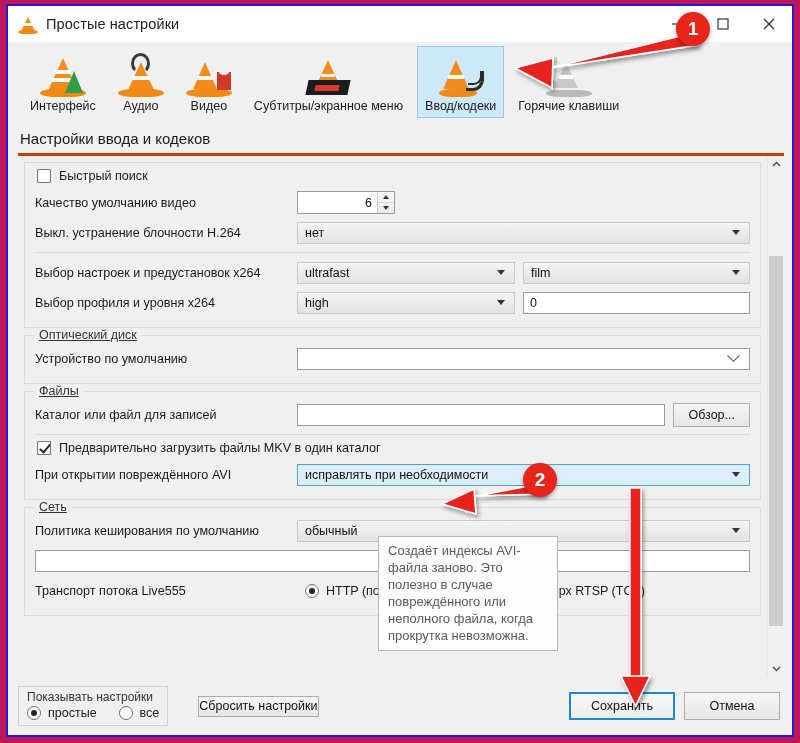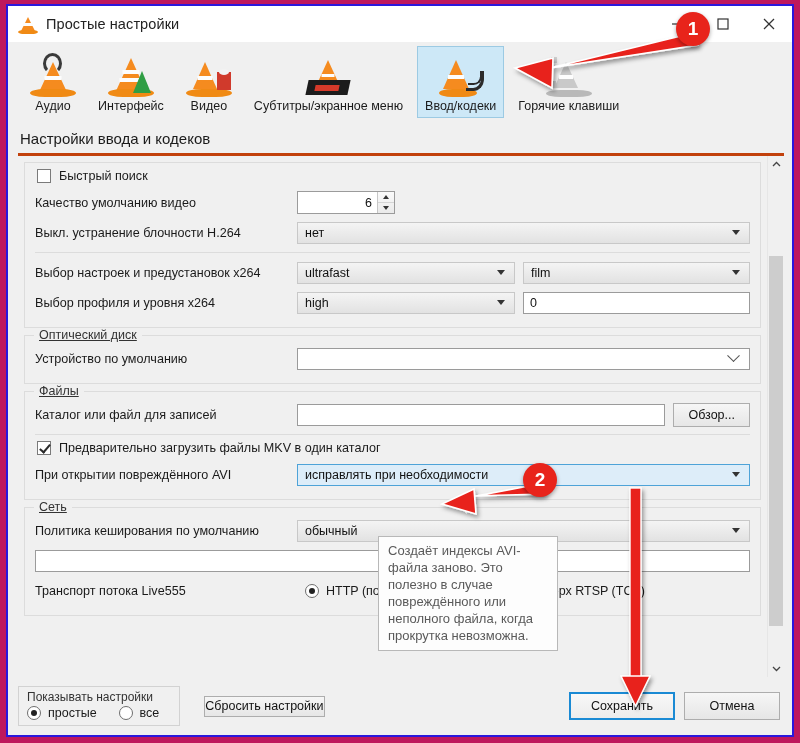--- a/index.html
+++ b/index.html
@@ -278,23 +278,23 @@
   
   .bottom {
     flex: none; height: 58px;
     display: flex; align-items: center;
     padding: 0 12px 0 10px;
     background: #f0f0f0;
     position: relative;
   }
   .showbox {
     border: 1px solid #d2d2d2;
-    padding: 3px 20px 5px 8px;
-    position: relative;
-    margin-right: 24px;
+    padding: 3px 8px 5px 8px;
+    position: relative;
+    margin-right: 30px;
   }
   .showbox .gtitle2 {
     font-size: 12px; color: #333;
     margin-bottom: 2px;
   }
   .showbox .rrow { display: flex; align-items: center; }
 
   
   .tooltip {
     position: absolute;
@@ -355,37 +355,37 @@
               <line x1="12" y1="2" x2="2" y2="12" stroke="#333" stroke-width="1.2"></line>
             </svg>
         </div>
       </div>
     </div>
 
     <div class="toolbar">
 
       <div class="tab">
         <span class="glyph cone">
-          <span class="body" style="border-left-width:13px;border-right-width:13px;border-bottom-width:28px;bottom:16%;"></span>
-          <span class="base" style="height:18%;"></span>
-          <span class="stripe" style="bottom:38%;width:17px;height:3.5px;"></span>
-          <span style="position:absolute;left:13px;top:2px;width:19px;height:21px;border:3.5px solid #3a3a3a;border-radius:50%;border-bottom-color:transparent;"></span>
-        </span>
-        <span class="tlabel">Аудио</span>
-      </div>
-
-      <div class="tab">
-        <span class="glyph cone">
           <span class="body" style="border-left-width:15px;border-right-width:15px;border-bottom-width:33px;"></span>
           <span class="base" style="height:18%;"></span>
           <span class="stripe" style="bottom:50%;width:17px;height:4px;"></span>
           <span class="stripe" style="bottom:33%;width:23px;height:4px;"></span>
           <span style="position:absolute;right:3px;bottom:4px;width:0;height:0;border-left:9px solid transparent;border-right:9px solid transparent;border-bottom:22px solid #2f9e44;"></span>
         </span>
         <span class="tlabel">Интерфейс</span>
+      </div>
+
+      <div class="tab">
+        <span class="glyph cone">
+          <span class="body" style="border-left-width:13px;border-right-width:13px;border-bottom-width:28px;bottom:16%;"></span>
+          <span class="base" style="height:18%;"></span>
+          <span class="stripe" style="bottom:38%;width:17px;height:3.5px;"></span>
+          <span style="position:absolute;left:13px;top:2px;width:19px;height:21px;border:3.5px solid #3a3a3a;border-radius:50%;border-bottom-color:transparent;"></span>
+        </span>
+        <span class="tlabel">Аудио</span>
       </div>
 
       <div class="tab">
         <span class="glyph cone">
           <span class="body" style="border-left-width:12px;border-right-width:12px;border-bottom-width:27px;bottom:18%;left:42%;"></span>
           <span class="base" style="height:17%;"></span>
           <span class="stripe" style="bottom:38%;width:15px;height:3.5px;left:42%;"></span>
           <span style="position:absolute;right:1px;bottom:7px;width:14px;height:18px;background:#d03a2c;"></span>
           <span style="position:absolute;right:3px;bottom:22px;width:10px;height:6px;background:#f3f3f3;border-radius:50%;"></span>
         </span>

